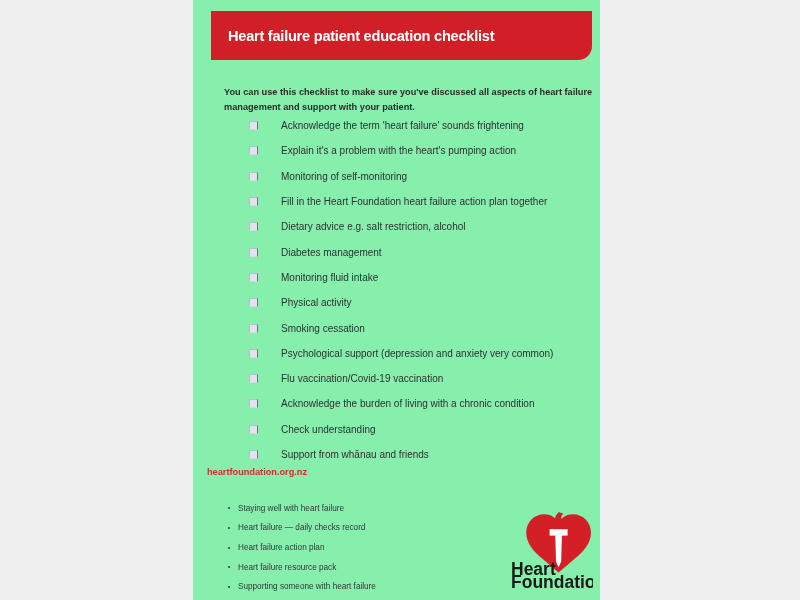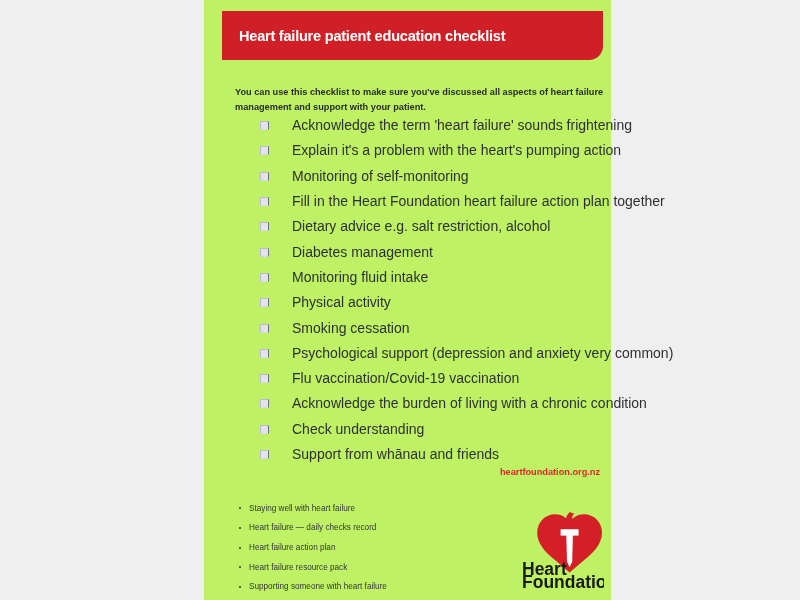--- a/index.html
+++ b/index.html
@@ -9,25 +9,25 @@
   body {
     width: 800px;
     height: 600px;
     background: #efeff0;
     font-family: "Liberation Sans", sans-serif;
     overflow: hidden;
   }
 
   #page {
     position: absolute;
-    left: 204px;
+    left: 193px;
     top: 0;
     width: 407px;
     height: 600px;
-    background: #bef264;
+    background: #86efac;
   }
 
   
   #header-banner {
     position: absolute;
     left: 18px;
     top: 11px;
     width: 381px;
     height: 49px;
     background: #d01f26;
@@ -75,21 +75,21 @@
     background: #e2e3ef;
     border: 1px solid #b9bbcf;
     border-right-color: #6f7180;
     border-bottom-color: #d8d9e4;
     box-sizing: border-box;
     flex: 0 0 auto;
   }
   .check-label {
     margin-left: 23px;
     color: #2f2f33;
-    font-size: 14px;
+    font-size: 10px;
     line-height: 11px;
     white-space: nowrap;
   }
 
   
   #resources {
     position: absolute;
     left: 14px;
     top: 466px;
     width: 382px;
@@ -100,21 +100,20 @@
     font-weight: bold;
     line-height: 13.5px;
   }
   #resources-link {
     display: block;
     color: #e1262c;
     font-size: 9.2px;
     font-weight: bold;
     line-height: 13.5px;
     text-decoration: none;
-    text-align: right;
   }
   #resources-list {
     margin: 19px 0 0 0;
     padding: 0;
     list-style: none;
   }
   #resources-list li {
     position: relative;
     padding-left: 31px;
     height: 19.7px;

